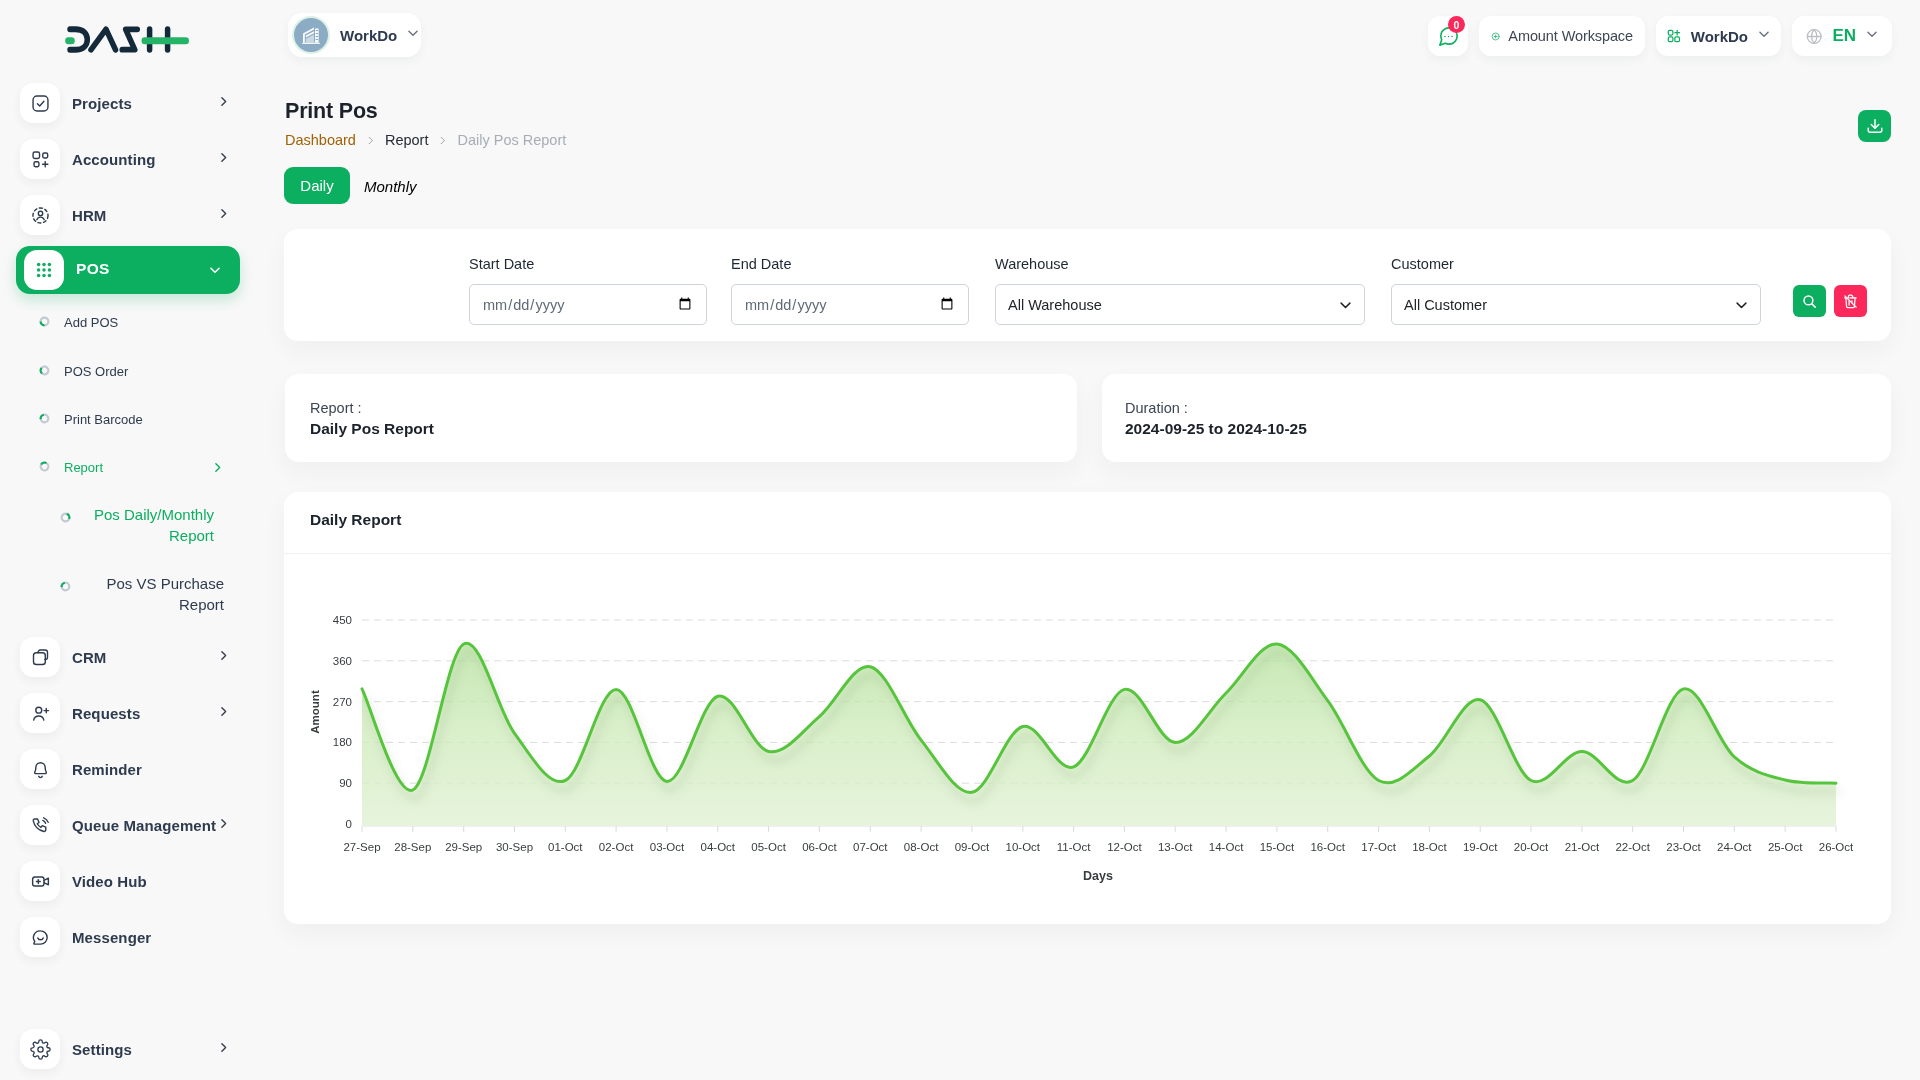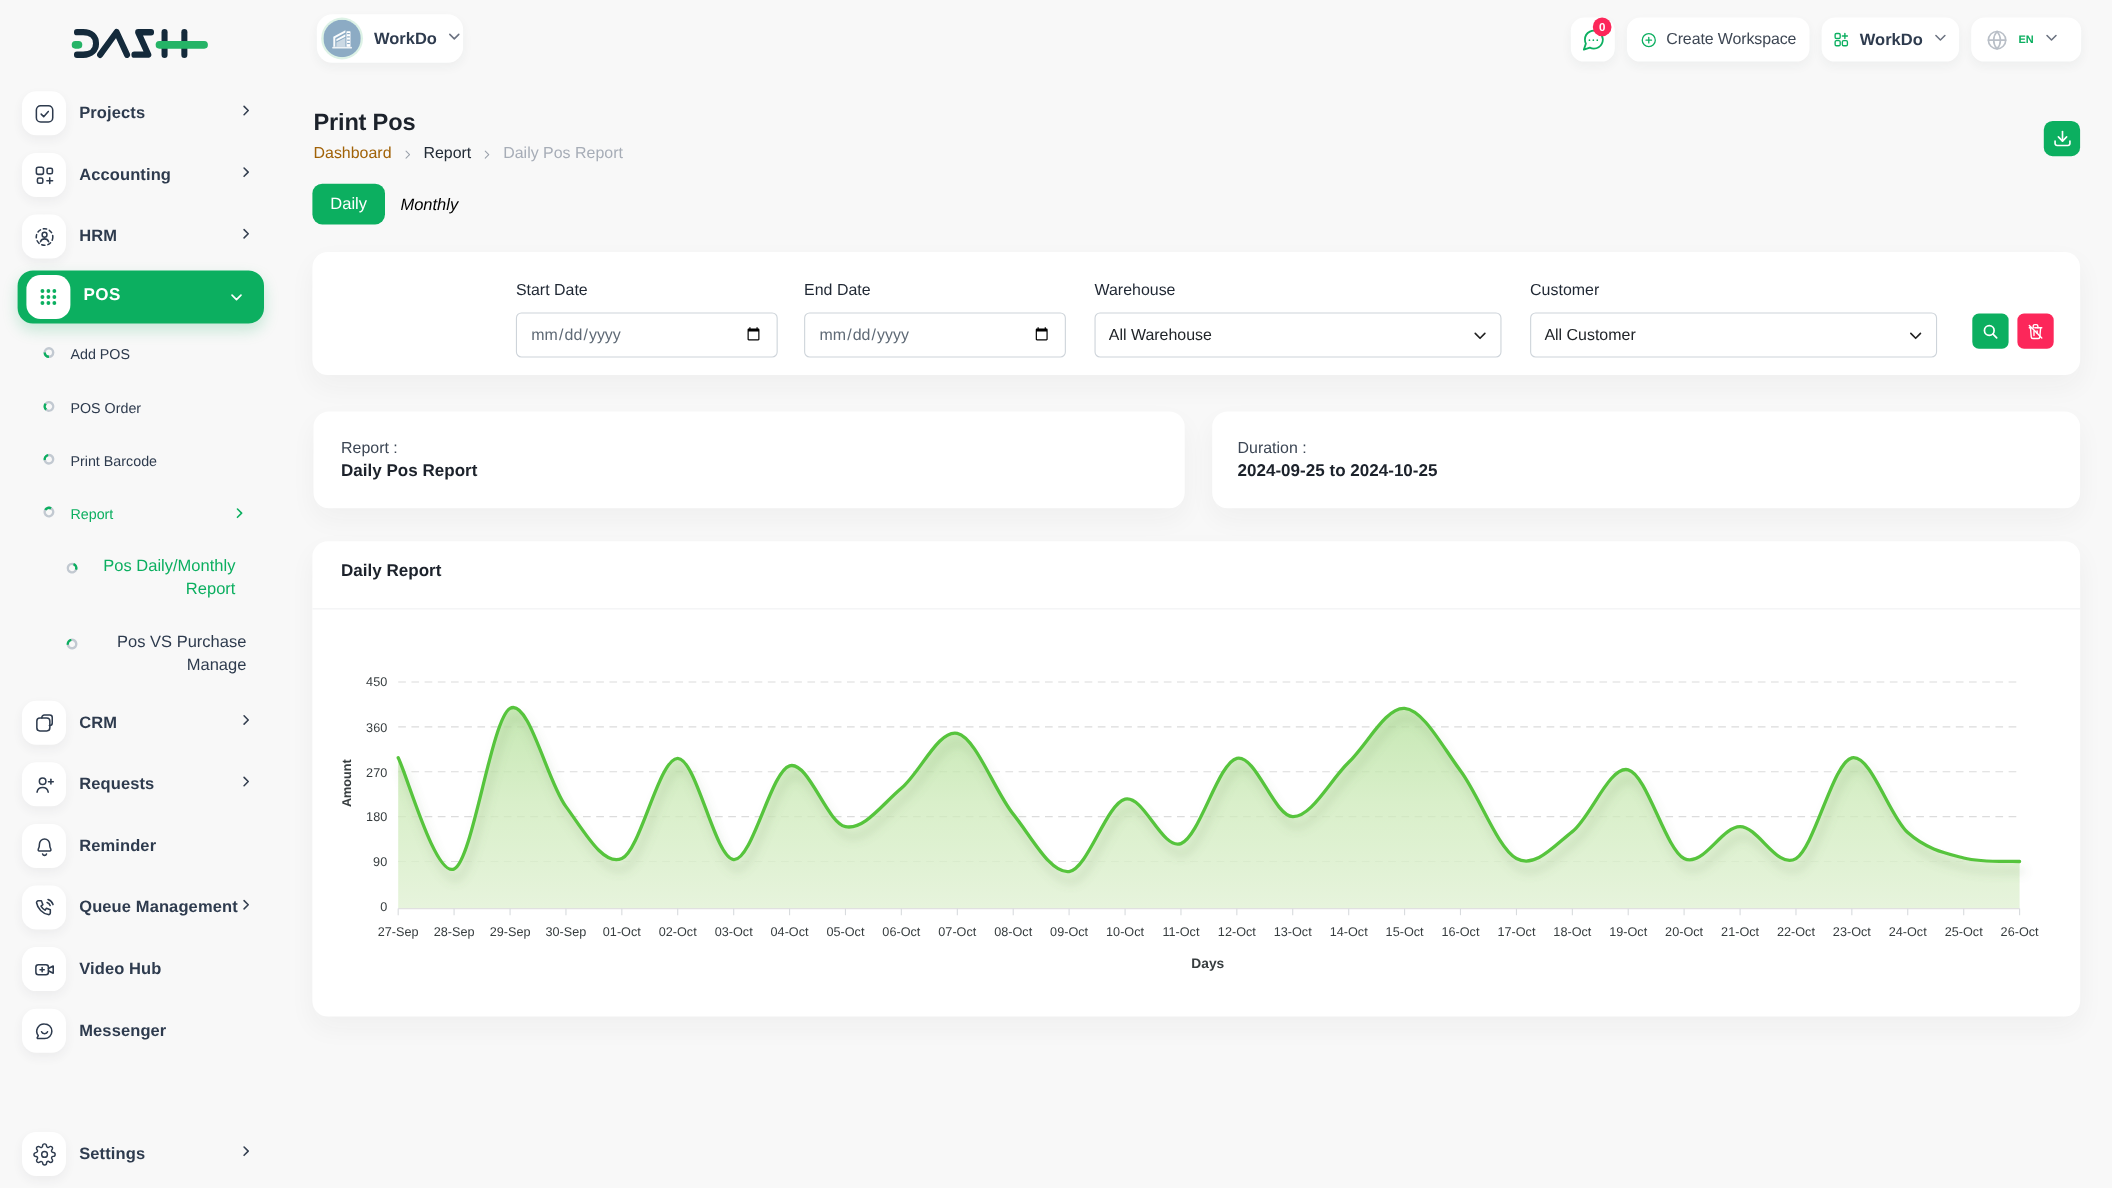--- a/index.html
+++ b/index.html
@@ -133,21 +133,21 @@
           <circle cx="6" cy="6" r="4.2" fill="none" stroke="#c2c9d1" stroke-width="2.4"></circle>
           <path d="M6 10.2 A4.2 4.2 0 0 1 1.8 6" fill="none" stroke="#0CAF60" stroke-width="2.4"></path>
         </svg></span>
   <div class="abs" style="left:84px;top:0;width:130px;font-size:15px;line-height:21px;color:#0CAF60;">Pos Daily/Monthly Report</div>
 </div>
 <div class="abs" style="left:0;top:573px;width:264px;">
   <span class="abs" style="left:60px;top:5px;"><svg width="11" height="11" viewBox="0 0 12 12" style="transform:rotate(80deg)">
           <circle cx="6" cy="6" r="4.2" fill="none" stroke="#c2c9d1" stroke-width="2.4"></circle>
           <path d="M6 10.2 A4.2 4.2 0 0 1 1.8 6" fill="none" stroke="#0CAF60" stroke-width="2.4"></path>
         </svg></span>
-  <div class="abs" style="left:84px;top:0;width:140px;font-size:15px;line-height:21px;color:#2e3b4e;">Pos VS Purchase Manage</div>
+  <div class="abs" style="left:84px;top:0;width:140px;font-size:15px;line-height:21px;color:#2e3b4e;">Pos VS Purchase Report</div>
 </div>
 <div class="nav-item" style="top:629px;">
   <div class="tile" style="left:20px;top:8px;">
         <svg width="21" height="21" viewBox="0 0 24 24" fill="none" stroke="#2e3b4e" stroke-width="1.6" stroke-linecap="round" stroke-linejoin="round">
           <rect x="4" y="6.5" width="13.5" height="13.5" rx="3.2"></rect>
           <path d="M9.2 6.5v-.4a2.6 2.6 0 0 1 2.6-2.6h5.6a2.6 2.6 0 0 1 2.6 2.6v5.6a2.6 2.6 0 0 1-2.6 2.6h-.4"></path>
         </svg>
       </div>
   <div class="label">CRM</div>
   <div class="chev"><svg width="13" height="13" viewBox="0 0 24 24" fill="none" stroke="#343f50" stroke-width="2.6" stroke-linecap="round" stroke-linejoin="round">
@@ -259,21 +259,21 @@
     </svg>
   </div>
 <div class="abs" style="left:1448px;top:16px;width:17px;height:17px;border-radius:50%;background:#fc275a;color:#fff;font-size:10.5px;font-weight:700;display:flex;align-items:center;justify-content:center;">0</div>
 
 <div class="pill" style="left:1479px;width:166px;padding:0 12px;white-space:nowrap;">
   <svg width="21" height="21" viewBox="0 0 24 24" fill="none" stroke="#0CAF60" stroke-width="1.8" stroke-linecap="round">
       <circle cx="12" cy="12" r="9"></circle>
       <path d="M12 8.2v7.6"></path>
       <path d="M8.2 12h7.6"></path>
     </svg>
-    <span style="margin-left:8px;font-size:14.5px;font-weight:400;color:#3e4754;letter-spacing:-0.1px;">Create Workspace</span>
+    <span style="margin-left:8px;font-size:14.5px;font-weight:400;color:#3e4754;letter-spacing:-0.1px;">Amount Workspace</span>
 </div>
 
 <div class="pill" style="left:1656px;width:125px;padding:0 10px;white-space:nowrap;">
   <svg width="20" height="20" viewBox="0 0 24 24" fill="none" stroke="#0CAF60" stroke-width="1.9" stroke-linecap="round" stroke-linejoin="round">
       <rect x="3.5" y="3.5" width="7" height="7" rx="1.8"></rect>
       <rect x="3.5" y="13.5" width="7" height="7" rx="1.8"></rect>
       <rect x="13.5" y="13.5" width="7" height="7" rx="1.8"></rect>
       <path d="M17 3.5v7"></path>
       <path d="M13.5 7h7"></path>
     </svg>
@@ -282,21 +282,21 @@
         <path d="M5 9l7 7 7-7"></path>
       </svg></span>
 </div>
 
 <div class="pill" style="left:1792px;width:100px;padding:0 13px;">
   <svg width="21" height="21" viewBox="0 0 24 24" fill="none" stroke="#b9bfc7" stroke-width="1.7" stroke-linecap="round">
       <circle cx="12" cy="12" r="9"></circle>
       <path d="M3 12h18"></path>
       <path d="M12 3a13.5 13.5 0 0 1 3.5 9 13.5 13.5 0 0 1-3.5 9 13.5 13.5 0 0 1-3.5-9A13.5 13.5 0 0 1 12 3z"></path>
     </svg>
-    <span style="margin-left:9px;font-size:10px;font-weight:700;color:#0CAF60;">EN</span>
+    <span style="margin-left:9px;font-size:17px;font-weight:700;color:#0CAF60;">EN</span>
     <span style="margin-left:9px;"><svg width="14" height="14" viewBox="0 0 24 24" fill="none" stroke="#6b7280" stroke-width="2.4" stroke-linecap="round" stroke-linejoin="round">
         <path d="M5 9l7 7 7-7"></path>
       </svg></span>
 </div>
 
 <div class="abs" style="left:285px;top:99px;font-size:21.5px;font-weight:700;color:#1c222b;letter-spacing:-0.2px;">Print Pos</div>
 <div class="abs" style="left:285px;top:132px;display:flex;align-items:center;font-size:14.5px;">
   <span style="color:#a16207;">Dashboard</span>
     <svg width="11" height="11" viewBox="0 0 24 24" fill="none" stroke="#9aa1ab" stroke-width="2.1" stroke-linecap="round" stroke-linejoin="round" style="margin:0 9px;">
       <path d="M9 5l7 7-7 7"></path>

